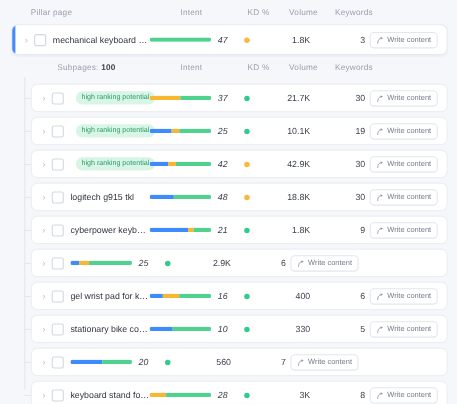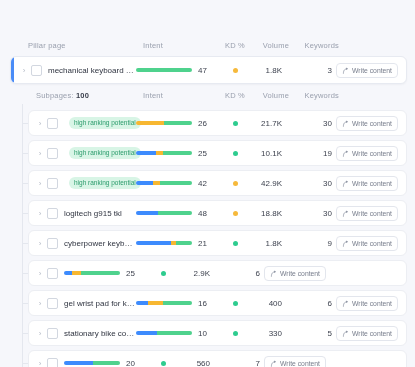--- a/index.html
+++ b/index.html
@@ -3,40 +3,40 @@
 <meta charset="utf-8">
 <style>
   html,body{margin:0;padding:0;}
   body{
     width:415px;height:367px;
     background:#f6f7fb;
     font-family:"Liberation Sans","DejaVu Sans",sans-serif;
     -webkit-font-smoothing:antialiased;
     overflow:hidden;
   }
-  .app{position:relative;width:415px;height:258px;box-sizing:border-box;margin-top:34px;}
+  .app{position:relative;width:415px;height:258px;box-sizing:border-box;}
 
   
   .c-name    {flex:1 1 auto;min-width:0;}
   .c-intent  {flex:0 0 62px;}
   .c-kd      {flex:0 0 40px;text-align:right;}
   .c-vol     {flex:0 0 44px;text-align:right;}
   .c-kw      {flex:0 0 50px;text-align:right;}
   .c-act     {flex:0 0 66px;display:flex;justify-content:flex-end;}
 
   
   .hdr{
     display:flex;align-items:center;
     height:22px;padding:0 10px 0 28px;
     box-sizing:border-box;
     font-size:7.5px;color:#9aa0ae;letter-spacing:.2px;
   }
-  .hdr.sub{padding-left:36px;color:#9aa0ae;}
+  .hdr.sub{padding-left:52px;color:#9aa0ae;}
   .hdr .c-kd,.hdr .c-vol,.hdr .c-kw{text-align:right;}
-  .hdr .c-intent{padding-left:0;}
+  .hdr .c-intent{padding-left:0;text-align:center;}
   .sub-label{font-size:7.5px;color:#9aa0ae;}
   .sub-label b{color:#3a3f4c;font-weight:700;}
 
   
   .row{
     position:relative;
     display:flex;align-items:center;
     background:#ffffff;
     border:1px solid #eceef3;
     border-radius:6px;
@@ -85,22 +85,22 @@
     background:#d8f5e6;color:#2a9b6b;
     font-size:6.5px;line-height:1;
     padding:3px 5px;border-radius:8px;white-space:nowrap;
   }
 
   
   .bar{display:flex;height:4px;border-radius:3px;overflow:hidden;width:56px;background:#eef0f4;}
   .bar i{display:block;height:100%;}
 
   
-  .kd{display:flex;align-items:center;justify-content:space-between;gap:15px;
-      font-size:8px;color:#3a3f4c;}
+  .kd{display:flex;align-items:center;justify-content:flex-start;gap:15px;
+      font-size:8px;color:#3a3f4c;font-style:italic;}
   .dot{width:5px;height:5px;border-radius:50%;display:inline-block;}
 
   .num{font-size:8px;color:#3a3f4c;}
 
   
   .wbtn{
     display:inline-flex;align-items:center;gap:3px;
     border:1px solid #e3e6ed;border-radius:4px;background:#fff;
     padding:3px 5px;font-size:6.8px;color:#767c8b;white-space:nowrap;
   }
@@ -174,21 +174,21 @@
             <span class="badge">high ranking potential</span>
           </div>
           <div class="c-intent">
             <div class="bar">
               <i style="width:50%;background:#f7b731"></i>
               <i style="width:50%;background:#4fd28d"></i>
             </div>
           </div>
           <div class="c-kd">
             <span class="kd">
-              <span>26</span>
+              <span>37</span>
               <span class="dot" style="background:#2ecc8f"></span>
             </span>
           </div>
           <div class="c-vol num">21.7K</div>
           <div class="c-kw num">30</div>
           <div class="c-act">
             <button class="wbtn">
               <svg width="7" height="7" viewBox="0 0 10 10">
                 <path d="M2 9 C2 4 4.5 2.5 7.5 2.5" stroke="#8d93a2" stroke-width="1.1" fill="none" stroke-linecap="round"></path>
                 <path d="M5.8 0.7 L8.4 2.5 L5.8 4.3 Z" fill="#8d93a2"></path>

